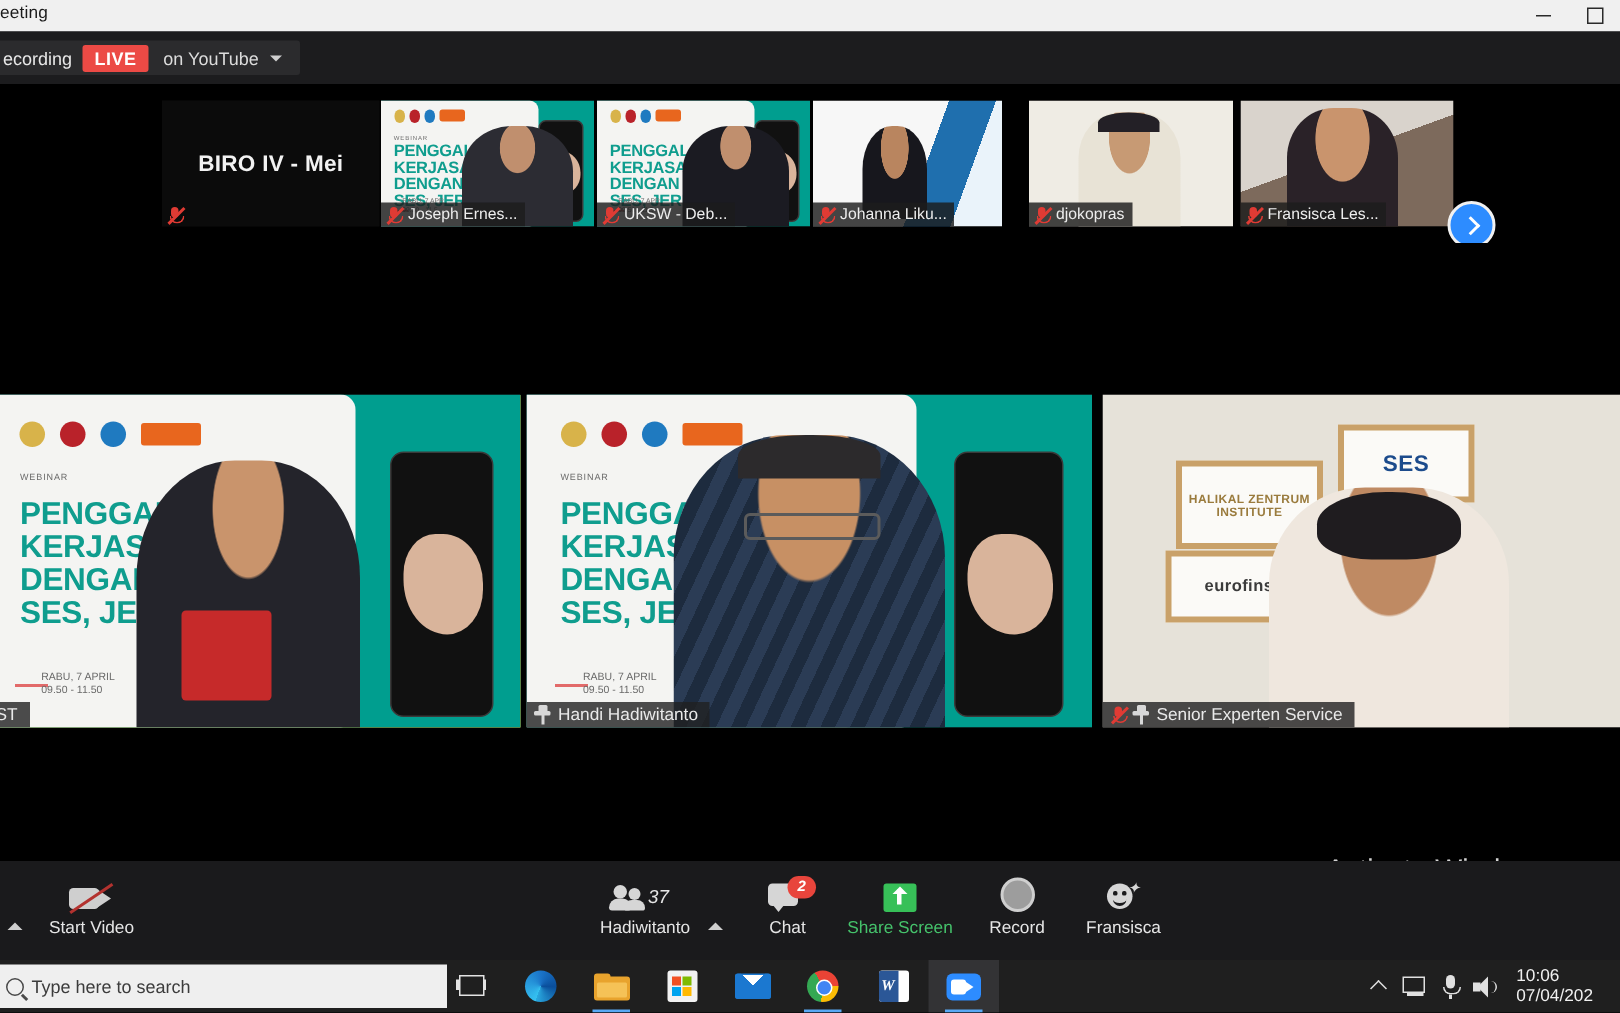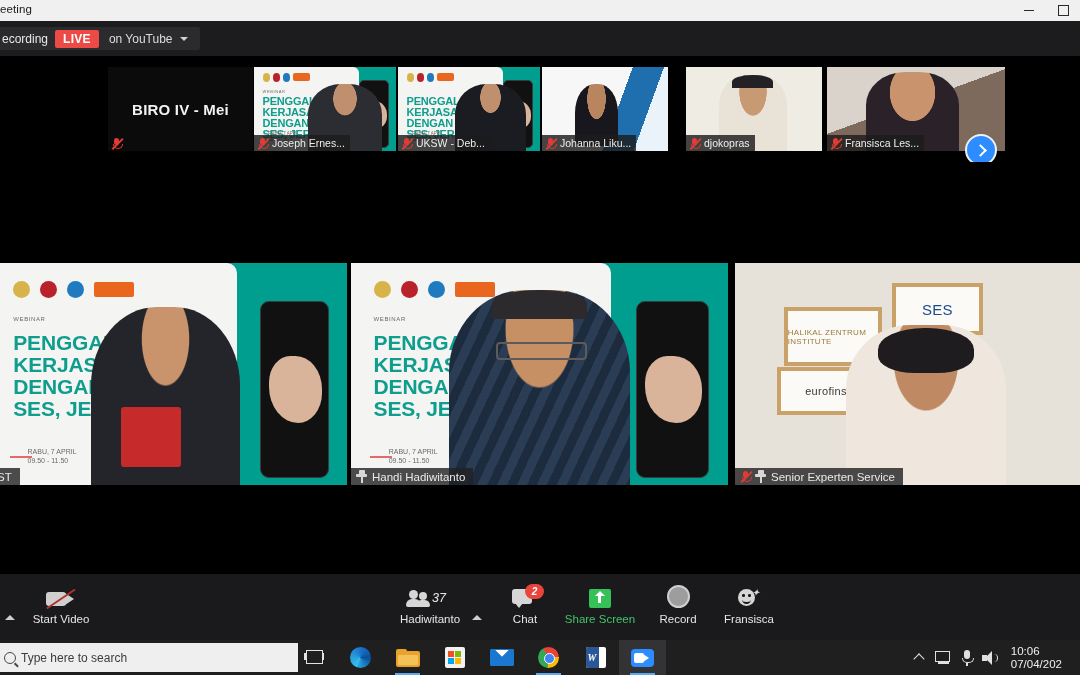--- a/index.html
+++ b/index.html
@@ -170,21 +170,21 @@
     background:
       radial-gradient(ellipse at 50% 20%, #c79064 0 26%, rgba(0,0,0,0) 27%),
       repeating-linear-gradient(115deg,#2b3c55 0 9px,#1d2b3e 9px 18px);
     border-radius:42% 42% 0 0;
   }
   .handi-person .hair{position:absolute;left:24%;top:0;width:52%;height:15%;background:#2c2a2c;border-radius:48% 48% 0 0;}
   .handi-person .glasses{position:absolute;left:26%;top:27%;width:48%;height:7%;border:2px solid #5b5b5b;border-radius:4px;}
 
   .ses-room{position:absolute;left:0;top:0;width:100%;height:100%;background:#e6e2d9;}
   .plaque{position:absolute;background:#fbfaf7;border:4px solid #c9a169;display:flex;align-items:center;justify-content:center;}
-  .plaque span{font-size:8px;font-weight:normal;letter-spacing:.3px;text-align:left;line-height:9px;}
+  .plaque span{font-size:8px;font-weight:bold;letter-spacing:.3px;text-align:center;line-height:9px;}
   .ses-person{
     position:absolute;left:32%;bottom:0;width:46%;height:72%;
     background:radial-gradient(ellipse at 50% 22%, #bf8a63 0 28%, #efe7de 29% 100%);
     border-radius:40% 40% 0 0;
   }
   .ses-person .hair{position:absolute;left:20%;top:2%;width:60%;height:28%;background:#1f1c1f;border-radius:48% 48% 38% 38%;}
 
   .nina-person{
     position:absolute;left:28%;bottom:0;width:42%;height:80%;
     background:radial-gradient(ellipse at 50% 18%, #c9946c 0 22%, #24242b 23% 100%);
@@ -419,21 +419,21 @@
       <div class="namebar">
         <span class="mic-off">
             <i class="body"></i>
             <i class="stand"></i>
             <i class="slash"></i>
           </span>
         <span class="nm">djokopras</span>
       </div>
     </div>
 
-    <div class="thumb" style="left:827px;width:142px;padding-left:36px;">
+    <div class="thumb" style="left:827px;width:142px;">
       <div class="photo p-fransisca">
           <div class="face"></div>
         </div>
       <div class="namebar">
         <span class="mic-off">
             <i class="body"></i>
             <i class="stand"></i>
             <i class="slash"></i>
           </span>
         <span class="nm">Fransisca Les...</span>

